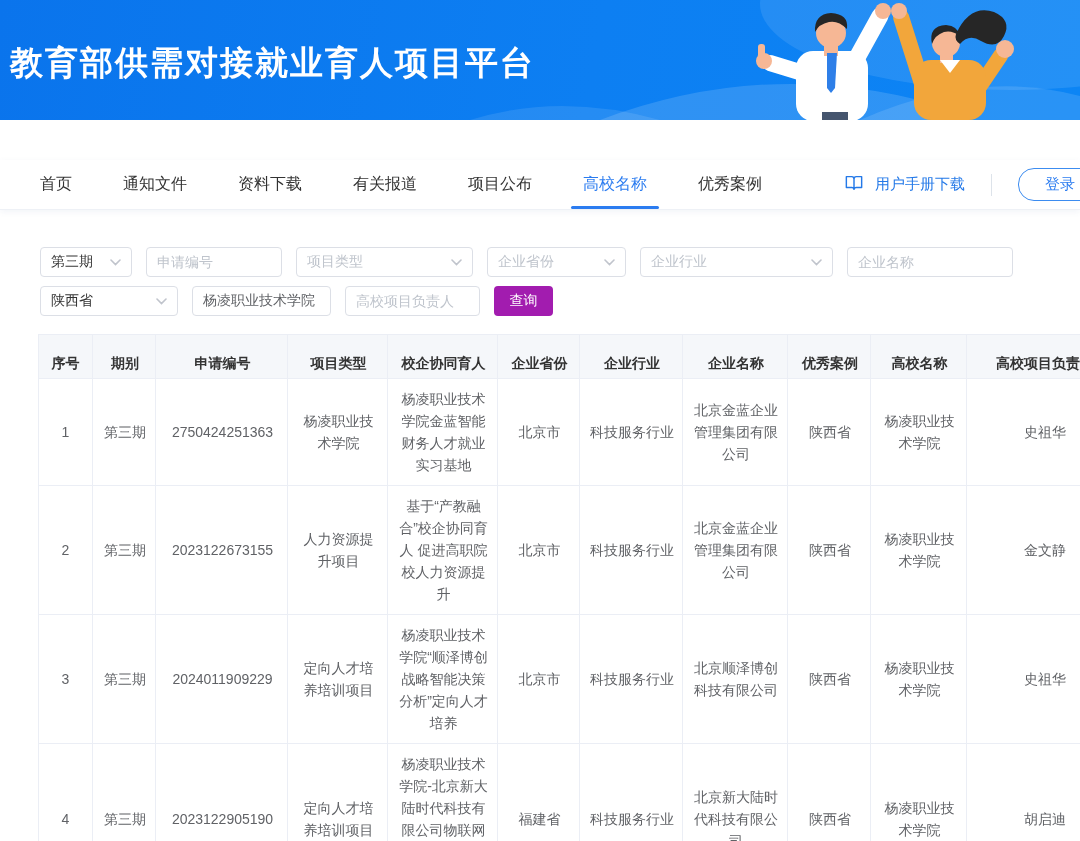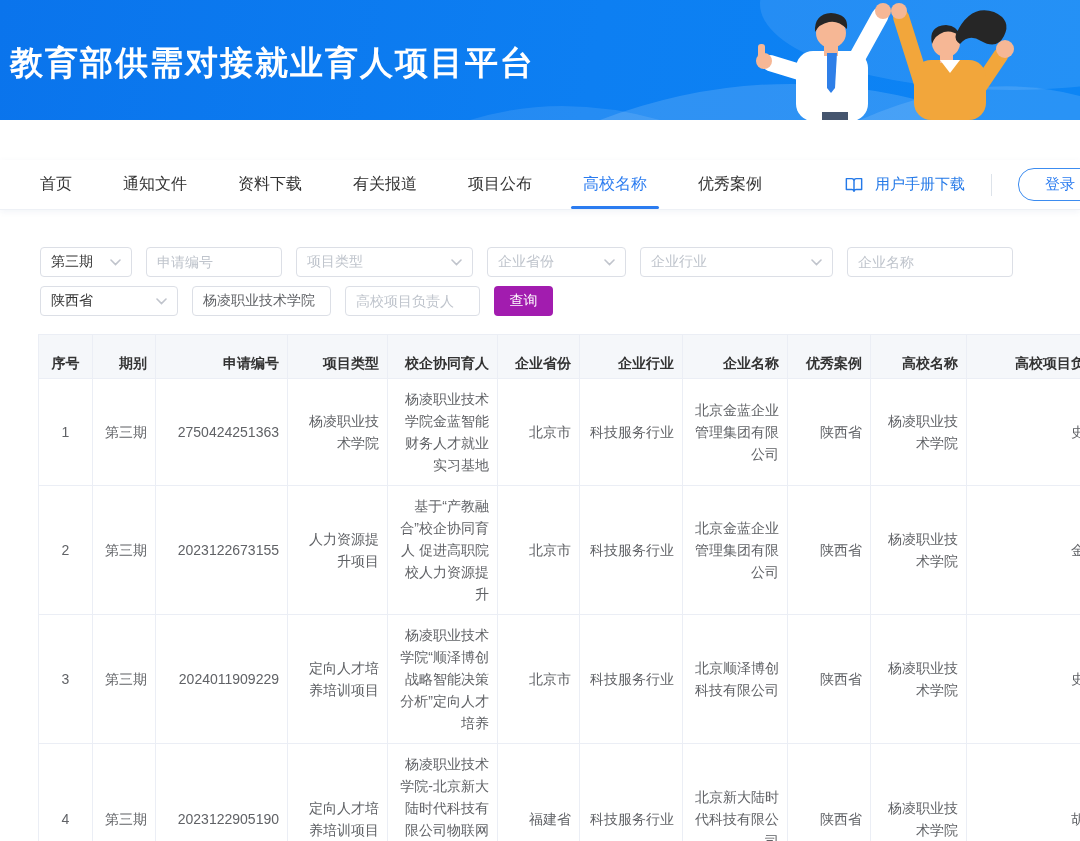--- a/index.html
+++ b/index.html
@@ -17,21 +17,21 @@
   .nav { position:relative; height:50px; display:flex; align-items:center;
     background:#fff; border-bottom:1px solid #eef1f6; box-shadow:0 2px 6px rgba(90,120,170,.08);margin-top:40px; }
   .nav-items { display:flex; align-items:center; padding-left:40px; height:100%; }
   .nav-item { position:relative; height:100%; display:flex; align-items:center;
     margin-right:51px; font-size:16px; color:#333; cursor:pointer; white-space:nowrap; }
   .nav-item.active { color:#2b7cf0; }
   .nav-item.active::after { content:""; position:absolute; left:-12px; right:-12px;
     bottom:0; height:3px; background:#2b7cf0; border-radius:2px; }
   .nav-right { position:absolute; right:-22px; top:0; height:100%;
     display:flex; align-items:center; }
-  .manual { display:flex; align-items:center; gap:12px; color:#2479e8;
+  .manual { display:flex; gap:12px; color:#2479e8;
     font-size:15px; cursor:pointer; white-space:nowrap; }
   .nav-divider { width:1px; height:22px; background:#dde3ea; margin:0 26px; }
   .login-btn { border:1px solid #3c8cf0; color:#2b7cf0; background:#fff;
     font-size:15px; border-radius:16px; padding:6px 26px; cursor:pointer; white-space:nowrap;
     font-family:inherit; }
 
   
   .filters { padding:37px 0 0 40px; }
   .filter-row { display:flex; align-items:center; gap:14px; margin-bottom:9px; }
   .select,.text-input { height:30px; border:1px solid #dcdfe6; border-radius:4px;
@@ -44,21 +44,21 @@
   .chev { display:flex; align-items:center; margin-left:8px; }
   .w92{width:92px} .w136{width:136px} .w177{width:177px} .w139{width:139px}
   .w193{width:193px} .w166{width:166px} .w138{width:138px} .w135{width:135px}
   .search-btn { width:59px; height:30px; background:#a21caf; color:#fff; border:none;
     border-radius:4px; font-size:14px; cursor:pointer; font-family:inherit; }
 
   
   .table-wrap { margin:18px 0 0 38px; }
   table { border-collapse:collapse; table-layout:fixed; width:1083px; }
   th,td { border:1px solid #ebeef5; font-size:14px; line-height:22px;
-    padding:9px 8px 9px 10px; text-align:right; vertical-align:middle;
+    padding:9px 8px 9px 10px; text-align:center; vertical-align:middle;
     word-break:break-all; }
   thead th { background:#f5f7fa; color:#333; font-weight:bold; height:44px; padding-top:13px; padding-bottom:0; }
   tbody td { color:#606266; background:#fff; }
   th:first-child, td:first-child { text-align:center; padding-left:4px; padding-right:4px; }
 </style>
 </head>
 <body>
 
 <header class="banner">
   <svg viewBox="0 0 1080 120" aria-hidden="true">

